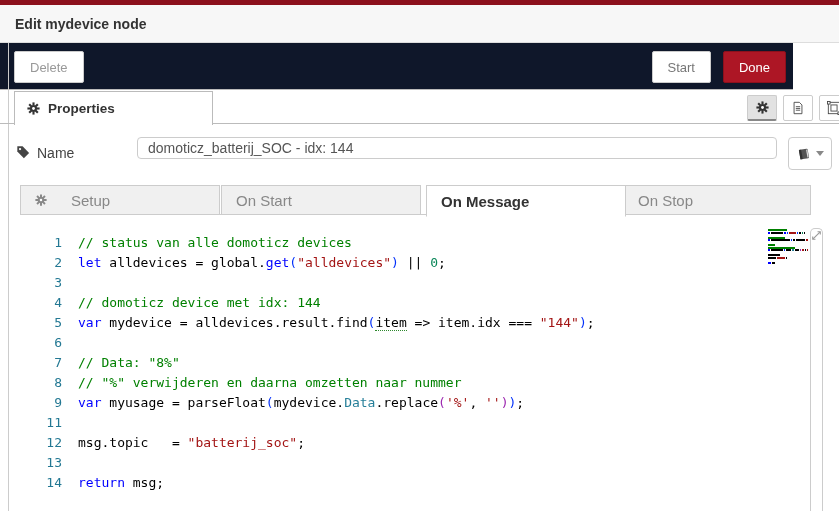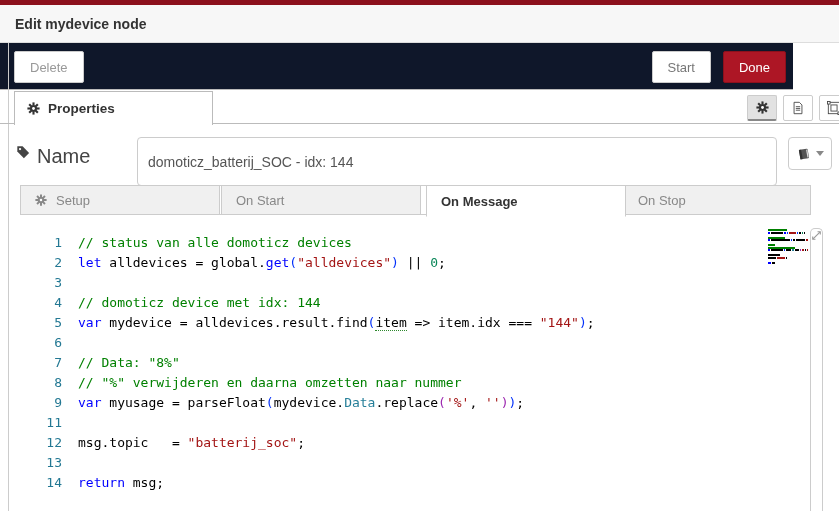--- a/index.html
+++ b/index.html
@@ -24,32 +24,32 @@
   .props-row { position:absolute; left:0; top:91px; width:839px; height:33px; border-bottom:1px solid #bbb; }
   .props-tab { position:absolute; left:14px; top:0; width:199px; height:34px; background:#fff;
                border:1px solid #bbb; border-bottom:none; z-index:2; display:flex; align-items:center;
                gap:8px; padding-left:12px; font-size:13.5px; font-weight:bold; color:#333; }
   .hdr-btns { position:absolute; left:747px; top:4px; display:flex; gap:6px; z-index:2; }
   .icon-btn { width:30px; height:26px; border:1px solid #ccc; border-radius:2px; background:#fff;
               display:flex; align-items:center; justify-content:center; color:#444; cursor:pointer; }
   .icon-btn.active { background:#e2e2e2; border-bottom:2px solid #888; }
 
   .name-label { position:absolute; left:16px; top:145px; display:flex; gap:7px;
-                font-size:20px; color:#444; }
-  .name-input { position:absolute; left:137px; top:137px; width:640px; height:49px; border:1px solid #ccc;
+                font-size:14px; color:#444; }
+  .name-input { position:absolute; left:137px; top:137px; width:640px; height:22px; border:1px solid #ccc;
                 border-radius:4px; padding:0 10px; font-size:14px; color:#555; outline:none; }
   .book-btn { position:absolute; left:788px; top:137px; width:44px; height:33px; border:1px solid #ccc;
               border-radius:4px; background:#fff; display:flex; align-items:center; justify-content:center;
               gap:5px; color:#555; cursor:pointer; }
   .caret { width:0; height:0; border-left:4px solid transparent; border-right:4px solid transparent;
            border-top:5px solid #888; }
 
   .func-tabs { position:absolute; left:20px; top:185px; width:791px; height:30px; border-bottom:1px solid #ccc; }
   .ftab { position:absolute; top:0; height:30px; background:#f0f0f0; border:1px solid #ccc;
-          display:flex; align-items:center; gap:9px; padding-left:14px; font-size:13px; color:#888; cursor:pointer; }
+          display:flex; align-items:center; gap:24px; padding-left:14px; font-size:15px; color:#888; cursor:pointer; }
   .ftab-setup   { left:0;   width:200px; }
   .ftab-start   { left:201px; width:200px; }
   .ftab-message { left:406px; width:200px; }
   .ftab-stop    { left:603px; width:188px; }
   .ftab.active { background:#fff; border-bottom:1px solid #fff; height:32px; z-index:2; color:#333; font-weight:bold; }
 
   .editor { position:absolute; left:14px; top:228px; width:825px; height:283px; background:#fff;
             font-family:"DejaVu Sans Mono", monospace; font-size:13px; }
   .code-lines { padding-top:5px; }
   .code-line { display:flex; height:20px; line-height:20px; }

